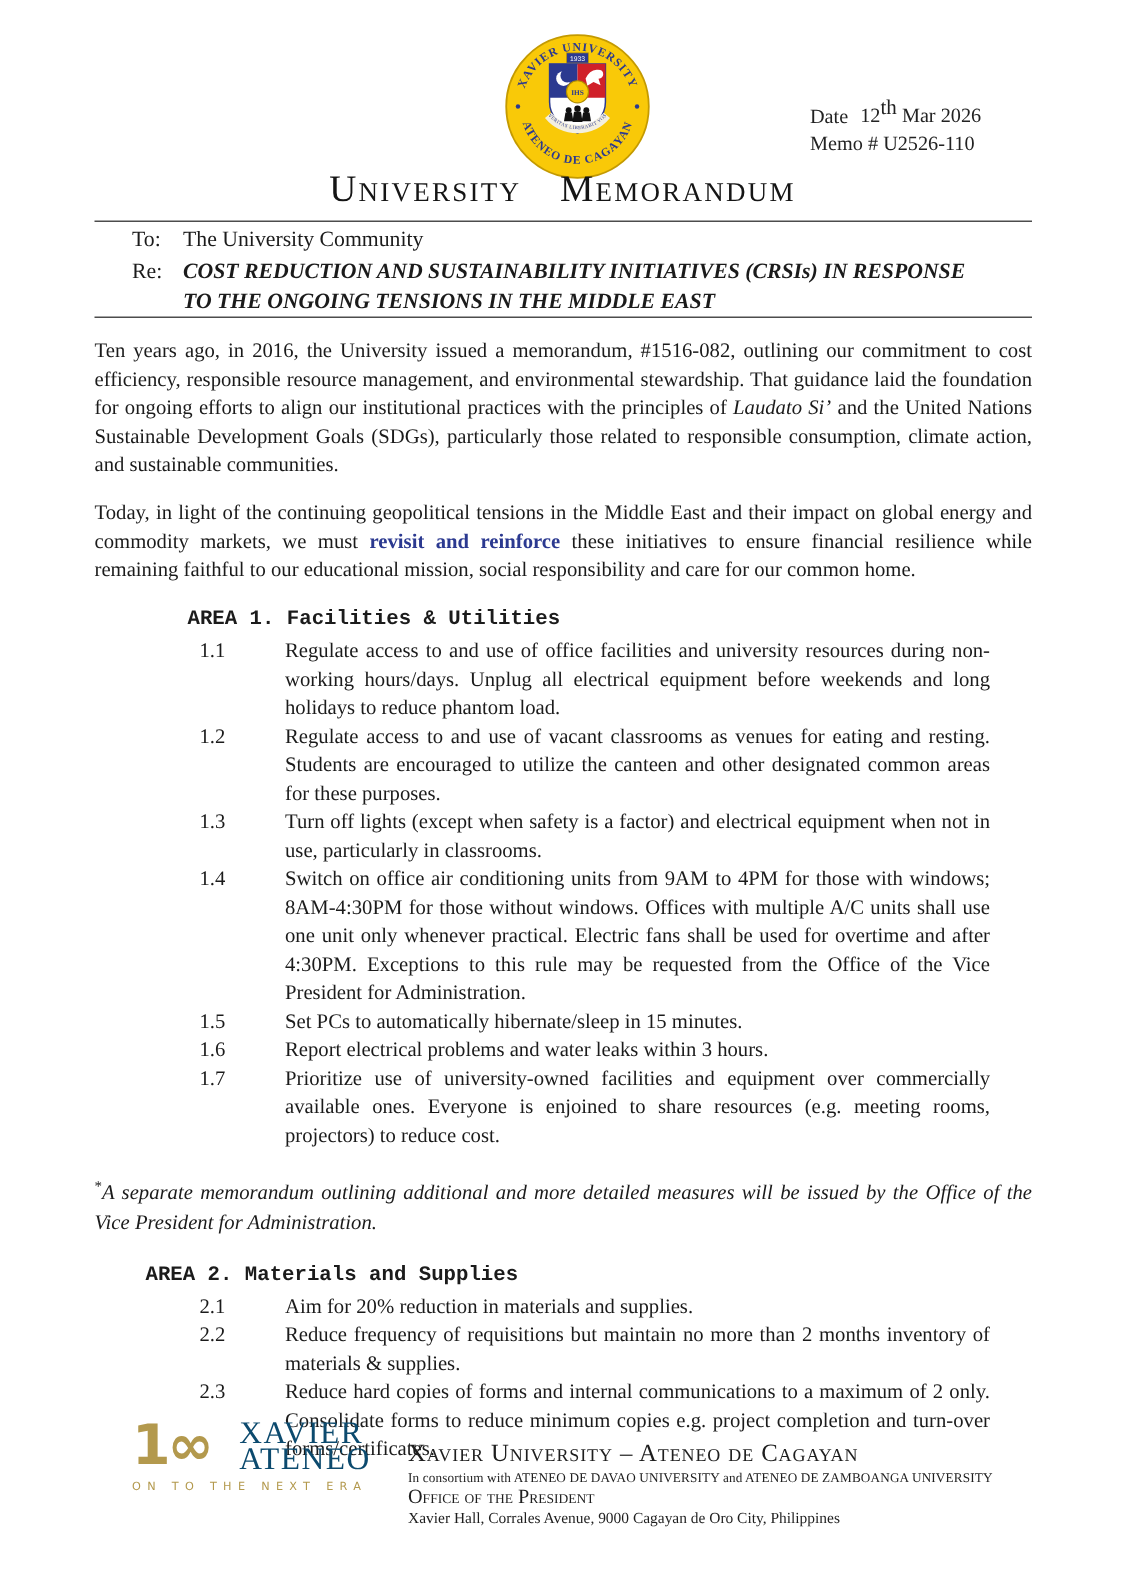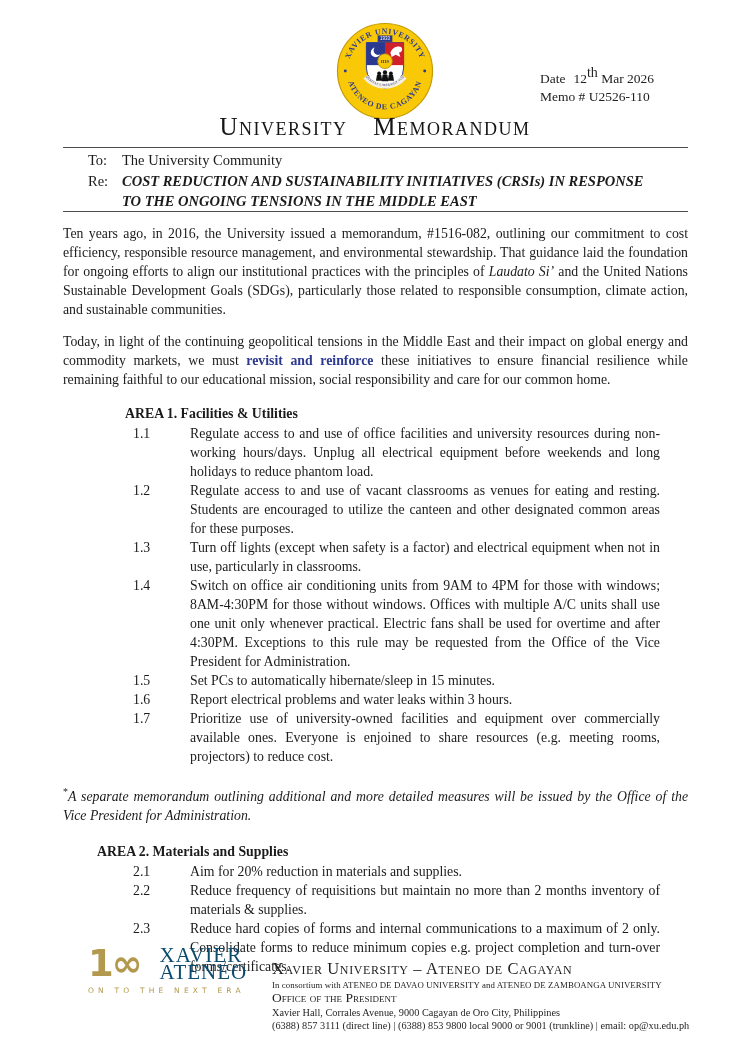--- a/index.html
+++ b/index.html
@@ -33,21 +33,21 @@
   
   .body-content {
     position:absolute; left:63px; top:224px; width:625px;
     font-size:13.8px; line-height:19px; text-align:justify;
   }
   .para { margin:0; }
   .para + .para { margin-top:13px; }
   .laudato { font-style:italic; }
   .accent { font-weight:bold; color:#2b3990; }
 
-  .area-heading { font-weight:bold; text-align:left; margin:15px 0 1px 62px; }
+  .area-heading { font-weight:bold; text-align:left; margin:15px 0 1px 62px;font-family:Liberation Mono, monospace; }
   .area-heading.second { margin-left:34px; margin-top:17px; }
 
   .item { display:flex; margin-left:70px; }
   .item-num { flex:0 0 45px; text-align:left; }
   .item-text { flex:0 0 470px; text-align:justify;margin-left:12px; }
 
   .note { margin-top:16px; font-style:italic; text-align:justify; }
   .note sup { font-style:normal; font-size:10px; }
 
   
@@ -209,17 +209,16 @@
           <span>ATENEO</span>
         </span>
       </div>
       <div class="logo-tag">ON TO THE NEXT ERA</div>
     </div>
     <div class="footer-text">
       <div class="org-name">Xavier University – Ateneo de Cagayan</div>
       <div class="consortium">In consortium with ATENEO DE DAVAO UNIVERSITY and ATENEO DE ZAMBOANGA UNIVERSITY</div>
       <div class="office">Office of the President</div>
       <div class="address">Xavier Hall, Corrales Avenue, 9000 Cagayan de Oro City, Philippines</div>
-      <div class="contact">(6388) 857 3111 (direct line) | (6388) 853 9800 local 9000 or 9001 (trunkline) | email: op@xu.edu.ph</div>
     </div>
   </div>
 
 </div>
 
 </body></html>

